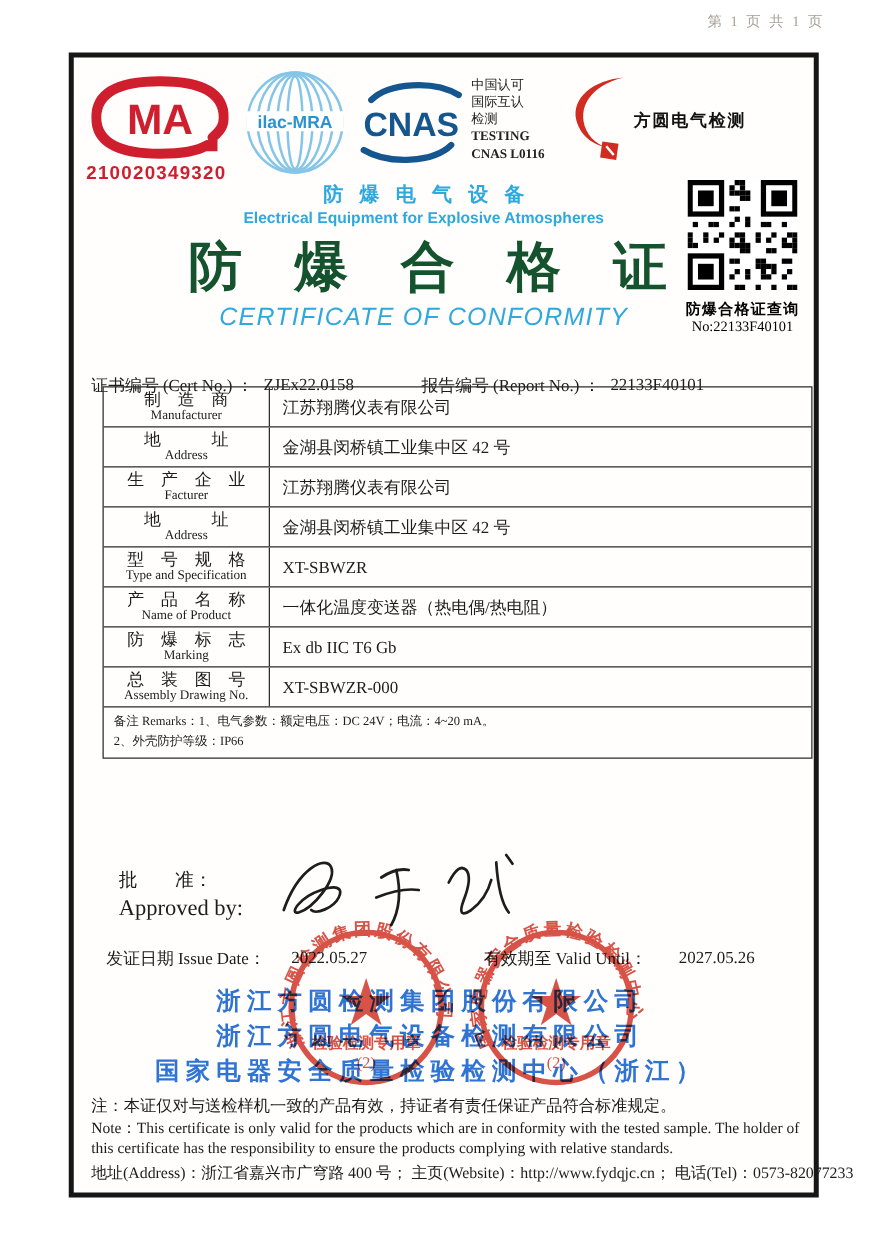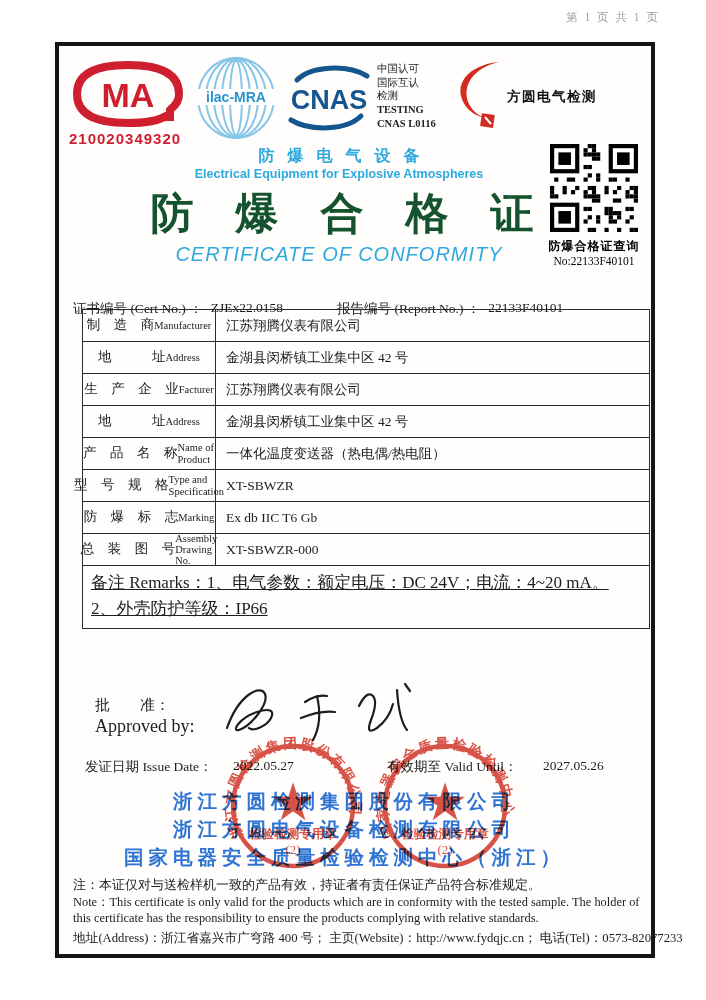--- a/index.html
+++ b/index.html
@@ -44,31 +44,31 @@
   .qr-number{font-size:11.5px;color:#000;}
 
   
   .cert-row{left:14px;top:238px;width:574px;font-size:13.5px;display:flex;margin-top:16px;}
   .cert-row .val{margin-left:8px;}
   .cert-row .grp2{margin-left:54px;}
 
   
   .docbox{left:23px;top:263px;width:566px;border:1.5px solid #2b2b2b;background:transparent;}
   .trow{display:flex;border-bottom:1px solid #2b2b2b;height:31px;}
-  .tlabel{width:132px;border-right:1px solid #2b2b2b;display:flex;flex-direction:row;
+  .tlabel{width:132px;border-right:1px solid #2b2b2b;display:flex;flex-direction:column;
     align-items:center;justify-content:center;line-height:1.05;}
   .tlabel .cn{font-size:13.5px;white-space:nowrap;}
   .tlabel .en{font-size:10.5px;}
   .tvalue{flex:1;display:flex;align-items:center;padding-left:10px;font-size:13.5px;}
   .standards{border-bottom:1px solid #2b2b2b;padding:3px 8px 4px 8px;}
   .standards .cn{font-size:13.2px;}
   .standards .en{font-size:12.6px;line-height:1.22;}
   .standards .codes{font-size:13.2px;}
   .remarks{padding:4px 8px 5px 8px;}
-  .remarks div{font-size:17px;line-height:1.55;text-decoration:underline;}
+  .remarks div{font-size:10px;line-height:1.55;}
 
   
   .approval{left:36px;top:650px;line-height:1.25;}
   .approval .cn{font-size:15px;}
   .approval .en{font-size:18px;}
   .signature{left:150px;top:630px;}
 
   
   .dates-row{left:26px;top:712px;width:560px;height:18px;font-size:13.5px;}
   .dates-row span{position:absolute;white-space:nowrap;}
@@ -278,31 +278,31 @@
     </div>
     <div class="trow">
       <div class="tlabel">
           <div class="cn">地　　　址</div>
           <div class="en">Address</div>
         </div>
       <div class="tvalue">金湖县闵桥镇工业集中区 42 号</div>
     </div>
     <div class="trow">
       <div class="tlabel">
+          <div class="cn">型　号　规　格</div>
+          <div class="en">Type and Specification</div>
+        </div>
+      <div class="tvalue">XT-SBWZR</div>
+    </div>
+    <div class="trow">
+      <div class="tlabel">
           <div class="cn">产　品　名　称</div>
           <div class="en">Name of Product</div>
         </div>
       <div class="tvalue">一体化温度变送器（热电偶/热电阻）</div>
-    </div>
-    <div class="trow">
-      <div class="tlabel">
-          <div class="cn">型　号　规　格</div>
-          <div class="en">Type and Specification</div>
-        </div>
-      <div class="tvalue">XT-SBWZR</div>
     </div>
     <div class="trow">
       <div class="tlabel">
           <div class="cn">防　爆　标　志</div>
           <div class="en">Marking</div>
         </div>
       <div class="tvalue">Ex db IIC T6 Gb</div>
     </div>
     <div class="trow">
       <div class="tlabel">

